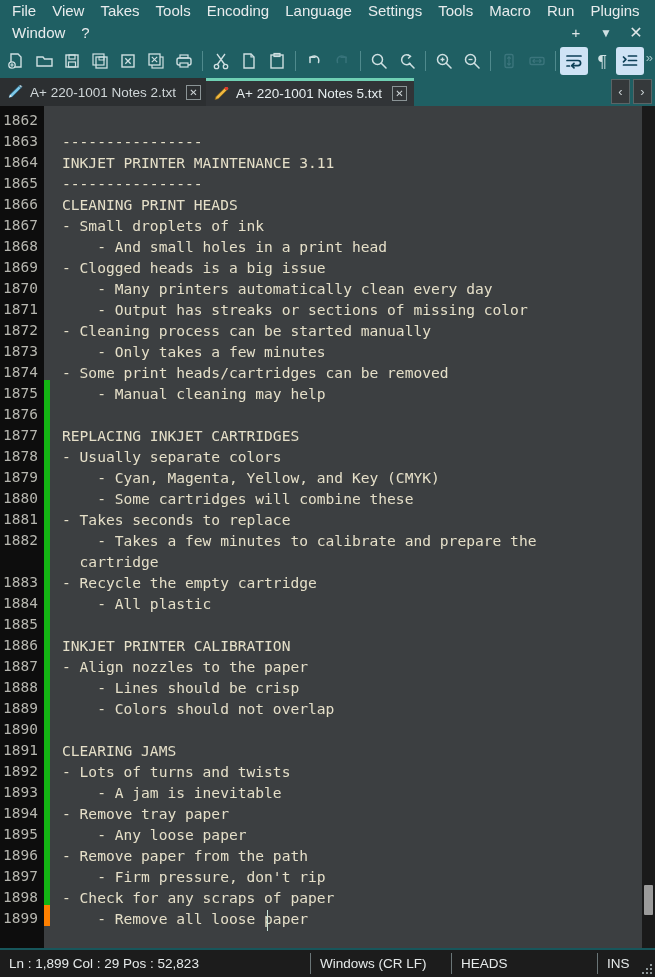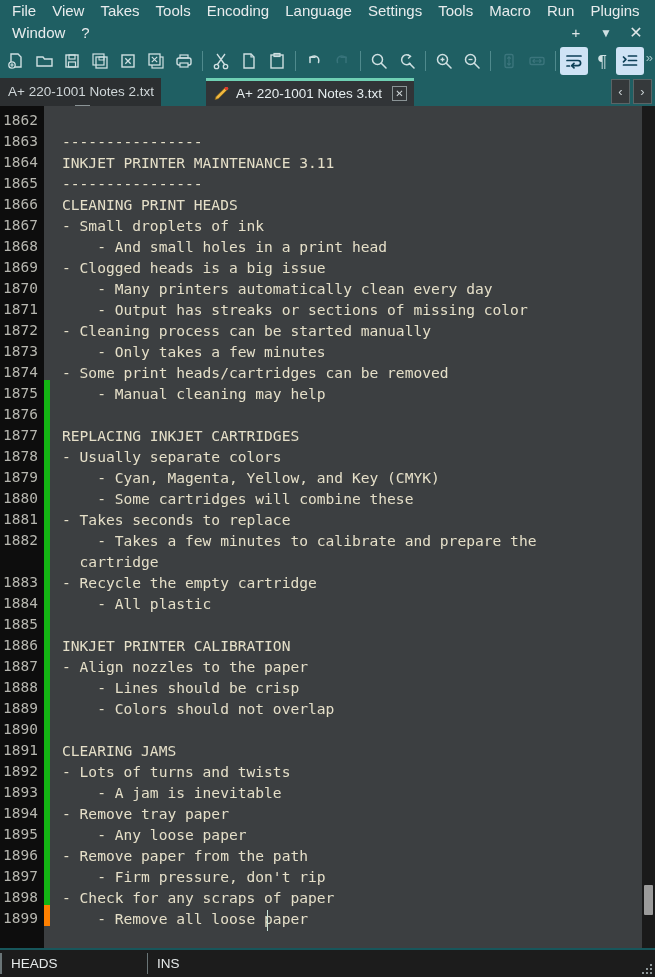--- a/index.html
+++ b/index.html
@@ -47,21 +47,21 @@
   
   .tabbar {
     position: absolute; left: 0; top: 78px; width: 655px; height: 28px;
     background: #1f5f63;
   }
   .tab {
     position: absolute; top: 0; height: 28px;
     display: flex; align-items: center; gap: 6px;
     padding: 0 7px 0 8px; font-size: 13.5px; white-space: nowrap;
   }
-  .tab.inactive { left: 0; background: #2c2f31; color: #cfd6d8; flex-direction: column; }
+  .tab.inactive { left: 0; background: #2c2f31; color: #cfd6d8; }
   .tab.active   { left: 206px; background: #313437; color: #e6edef;
                   border-top: 3px solid #6fd0b4; }
   .tab .pencil { width: 16px; height: 14px; }
   .tab .xbox {
     width: 15px; height: 15px; border: 1px solid #8b9496;
     color: #cfd6d8; font-size: 10px; line-height: 13px; text-align: center;
     margin-left: 4px;
   }
   .tabnav { position: absolute; top: 1px; display: flex; gap: 3px; right: 3px; }
   .tabnav div {
@@ -319,21 +319,21 @@
       <span>A+ 220-1001 Notes 2.txt</span>
       <span class="xbox">✕</span>
     </div>
 
     <div class="tab active">
       <svg class="pencil" viewBox="0 0 16 14">
         <path d="M1 12.6l1.1-3L10.8 1l2.1 2.1-8.7 8.6z" fill="#f0b840" stroke="#8a6412" stroke-width="0.7"></path>
         <path d="M10.8 1l2.1 2.1 1.4-1.4L12.2-.4z" fill="#cfd8dc" stroke="#8a6412" stroke-width="0.6"></path>
         <circle cx="12.4" cy="1.4" r="1.7" fill="#e03a2f"></circle>
       </svg>
-      <span>A+ 220-1001 Notes 3.txt</span>
+      <span>A+ 220-1001 Notes 5.txt</span>
       <span class="xbox">✕</span>
     </div>
 
     <div class="tabnav">
       <div>‹</div>
       <div>›</div>
     </div>
   </div>
 
   <div class="editor">
@@ -403,21 +403,23 @@
       <div class="markbar mark-green" style="top: 757px; height: 21px; position: absolute;"></div>
       <div class="markbar mark-green" style="top: 778px; height: 21px; position: absolute;"></div>
       <div class="markbar mark-orange" style="top: 799px; height: 21px; position: absolute;"></div>
       <div class="code" id="code"><div style="position: absolute; top: 4px; left: 0px;"></div><div style="position: absolute; top: 25px; left: 0px;">----------------</div><div style="position: absolute; top: 46px; left: 0px;">INKJET PRINTER MAINTENANCE 3.11</div><div style="position: absolute; top: 67px; left: 0px;">----------------</div><div style="position: absolute; top: 88px; left: 0px;">CLEANING PRINT HEADS</div><div style="position: absolute; top: 109px; left: 0px;">- Small droplets of ink</div><div style="position: absolute; top: 130px; left: 0px;">    - And small holes in a print head</div><div style="position: absolute; top: 151px; left: 0px;">- Clogged heads is a big issue</div><div style="position: absolute; top: 172px; left: 0px;">    - Many printers automatically clean every day</div><div style="position: absolute; top: 193px; left: 0px;">    - Output has streaks or sections of missing color</div><div style="position: absolute; top: 214px; left: 0px;">- Cleaning process can be started manually</div><div style="position: absolute; top: 235px; left: 0px;">    - Only takes a few minutes</div><div style="position: absolute; top: 256px; left: 0px;">- Some print heads/cartridges can be removed</div><div style="position: absolute; top: 277px; left: 0px;">    - Manual cleaning may help</div><div style="position: absolute; top: 298px; left: 0px;"></div><div style="position: absolute; top: 319px; left: 0px;">REPLACING INKJET CARTRIDGES</div><div style="position: absolute; top: 340px; left: 0px;">- Usually separate colors</div><div style="position: absolute; top: 361px; left: 0px;">    - Cyan, Magenta, Yellow, and Key (CMYK)</div><div style="position: absolute; top: 382px; left: 0px;">    - Some cartridges will combine these</div><div style="position: absolute; top: 403px; left: 0px;">- Takes seconds to replace</div><div style="position: absolute; top: 424px; left: 0px;">    - Takes a few minutes to calibrate and prepare the</div><div style="position: absolute; top: 445px; left: 0px;">  cartridge</div><div style="position: absolute; top: 466px; left: 0px;">- Recycle the empty cartridge</div><div style="position: absolute; top: 487px; left: 0px;">    - All plastic</div><div style="position: absolute; top: 508px; left: 0px;"></div><div style="position: absolute; top: 529px; left: 0px;">INKJET PRINTER CALIBRATION</div><div style="position: absolute; top: 550px; left: 0px;">- Align nozzles to the paper</div><div style="position: absolute; top: 571px; left: 0px;">    - Lines should be crisp</div><div style="position: absolute; top: 592px; left: 0px;">    - Colors should not overlap</div><div style="position: absolute; top: 613px; left: 0px;"></div><div style="position: absolute; top: 634px; left: 0px;">CLEARING JAMS</div><div style="position: absolute; top: 655px; left: 0px;">- Lots of turns and twists</div><div style="position: absolute; top: 676px; left: 0px;">    - A jam is inevitable</div><div style="position: absolute; top: 697px; left: 0px;">- Remove tray paper</div><div style="position: absolute; top: 718px; left: 0px;">    - Any loose paper</div><div style="position: absolute; top: 739px; left: 0px;">- Remove paper from the path</div><div style="position: absolute; top: 760px; left: 0px;">    - Firm pressure, don't rip</div><div style="position: absolute; top: 781px; left: 0px;">- Check for any scraps of paper</div><div style="position: absolute; top: 802px; left: 0px;">    - Remove all loose paper</div><div class="caret" style="left: 204.68px; top: 804px;"></div></div>
     <div class="vscroll">
       <div class="vthumb" style="top:779px;height:30px;"></div>
     </div>
   </div>
 
   <div class="statusbar">
+    <div class="st-seg" style="width:310px">Ln : 1,899    Col : 29    Pos : 52,823</div>
     <div class="st-div"></div>
+    <div class="st-seg" style="width:140px">Windows (CR LF)</div>
     <div class="st-div"></div>
     <div class="st-seg" style="width:145px">HEADS</div>
     <div class="st-div"></div>
     <div class="st-seg">INS</div>
     <div class="st-grip">
       <i style="right:0;bottom:0"></i>
         <i style="right:4px;bottom:0"></i>
         <i style="right:8px;bottom:0"></i>
       <i style="right:0;bottom:4px"></i>
         <i style="right:4px;bottom:4px"></i>

